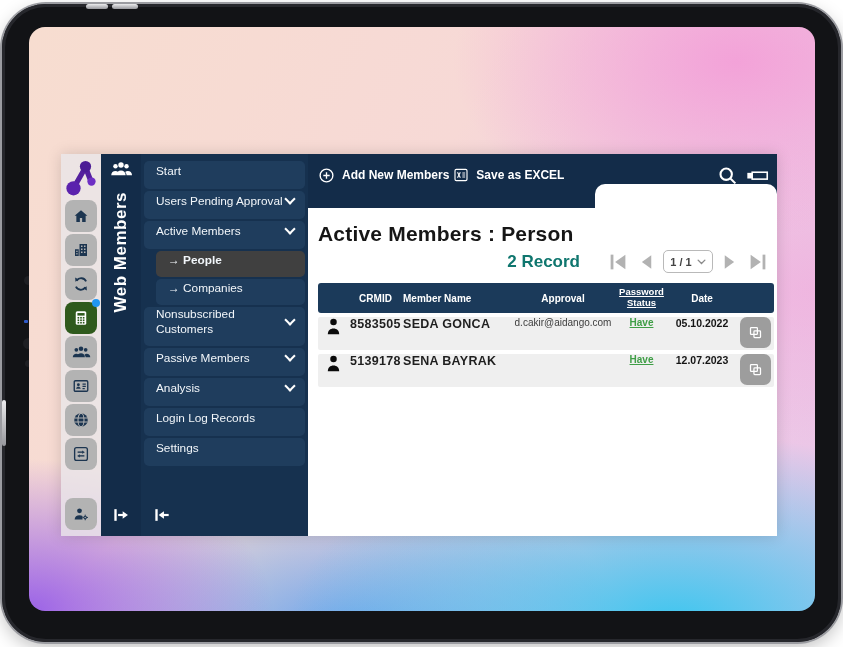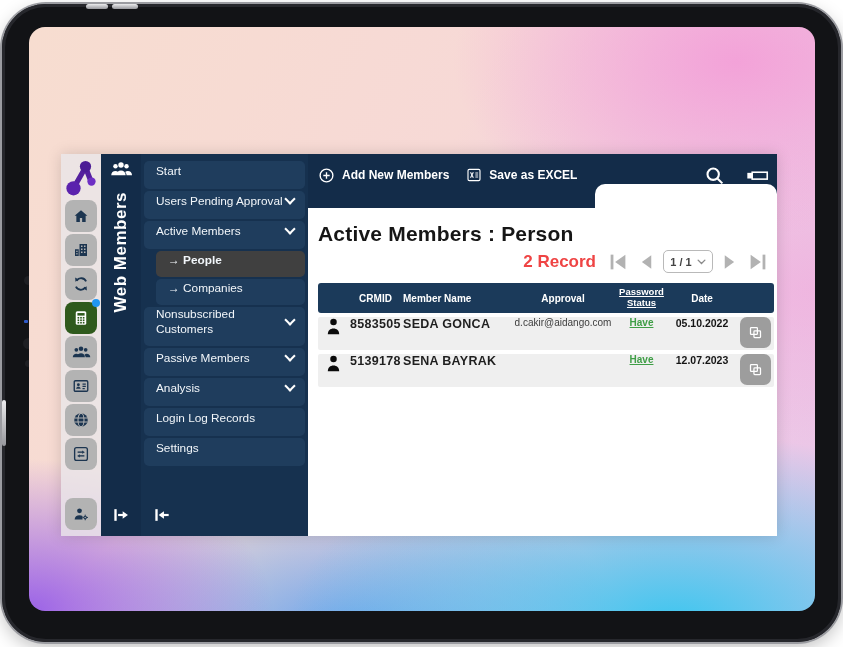--- a/index.html
+++ b/index.html
@@ -60,30 +60,30 @@
   .menu-item.wrap .lbl { white-space:normal; line-height:1.3; }
   .menu-item.sub { margin-left:12px; min-height:26px; }
   .menu-item.sub.active { background:#404040;font-weight:bold; }
   .chev { width:8px; height:8px; border-right:2.2px solid #fff; border-bottom:2.2px solid #fff;
           transform:rotate(45deg); margin-top:-4px; flex-shrink:0; }
   .menu-collapse { position:absolute; bottom:8px; left:11px; color:#fff; cursor:pointer; }
 
   
   .main { flex:1; background:#ffffff; display:flex; flex-direction:column; min-width:0; }
   .hdr { height:54px; background:#132c49; position:relative; flex-shrink:0; }
-  .toolbar { height:42px; display:flex; align-items:center; padding:0 8px 0 10px; gap:17px; color:#fff; }
+  .toolbar { height:42px; display:flex; align-items:center; padding:0 8px 0 10px; gap:4px; color:#fff; }
   .tool { display:flex; align-items:center; gap:7px; font-size:12px; font-weight:600; cursor:pointer; white-space:nowrap; }
   .tb-spacer { flex:1; }
   .tb-icon { display:flex; align-items:center; cursor:pointer; }
   .white-tab { position:absolute; right:0; bottom:0; width:182px; height:24px; background:#fff; border-radius:10px 10px 0 0; }
 
   .content { flex:1; padding:14px 3px 0 10px; }
   .page-title { font-size:21px; font-weight:700; color:#161616; letter-spacing:.2px; }
   .pag-row { display:flex; align-items:center; justify-content:flex-end; gap:8px; margin-top:4px; padding-right:5px; }
-  .record { font-size:17px; font-weight:700; color:#ef4444; margin-right:3px; }
+  .record { font-size:17px; font-weight:700; color:#0f766e; margin-right:19px; }
   .pbtn { display:flex; align-items:center; cursor:pointer; }
   .page-select { width:50px; height:23px; border:1.5px solid #b9b9b9; border-radius:5px; background:#fff;
                  display:flex; align-items:center; justify-content:center; gap:5px; font-size:11px; font-weight:600; color:#444; cursor:pointer; }
 
   
   .table { margin-top:10px; }
   .thead { display:flex; align-items:center; background:#1b3a5a; color:#fff; height:30px; border-radius:3px;
            font-size:10px; font-weight:600; }
   .trow { display:flex; align-items:flex-start; background:#efefef; height:33px; margin-top:4px; border-radius:2px; }
   .c-icon { width:30px; display:flex; justify-content:center; flex-shrink:0; }

